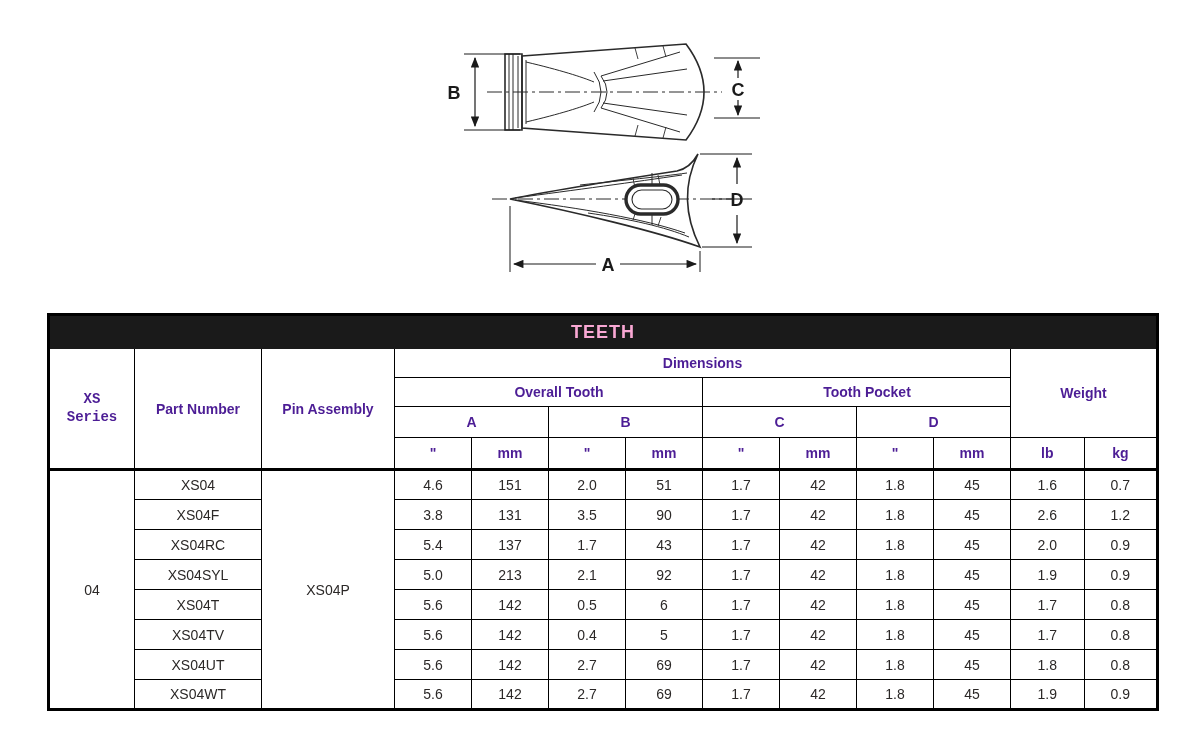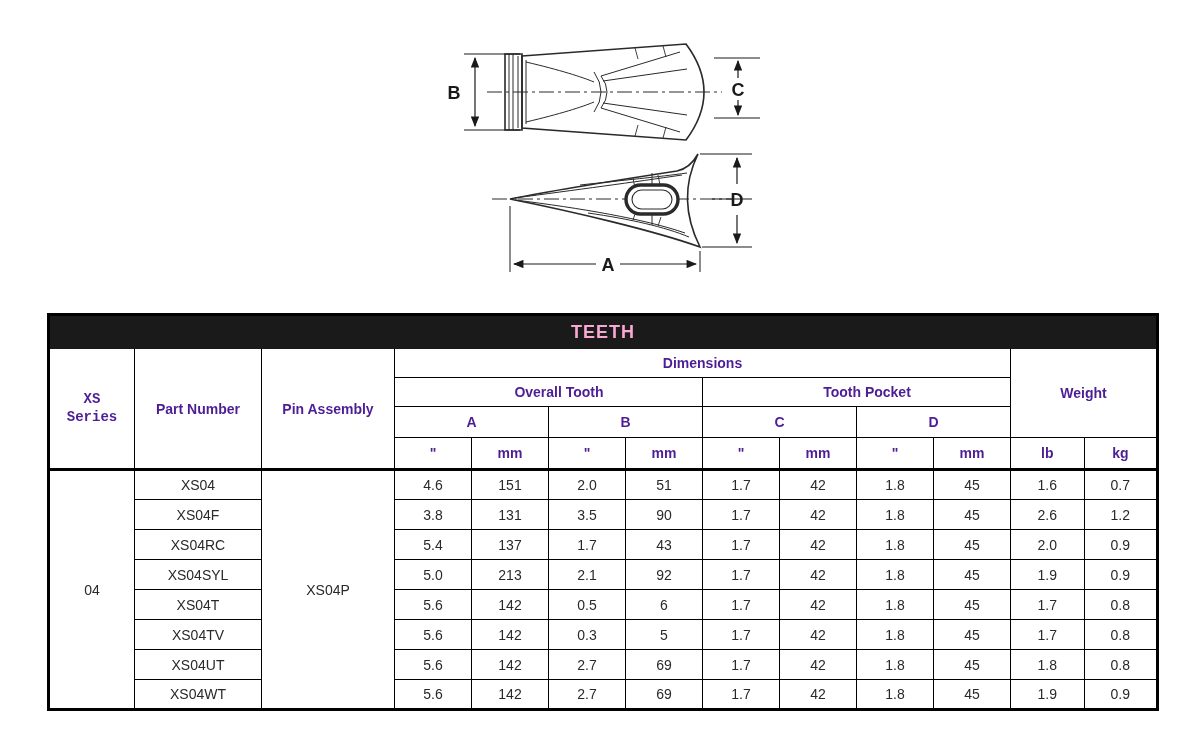--- a/index.html
+++ b/index.html
@@ -236,21 +236,21 @@
         <td>42</td>
         <td>1.8</td>
         <td>45</td>
         <td>1.7</td>
         <td>0.8</td>
       </tr>
       <tr>
         <td>XS04TV</td>
         <td>5.6</td>
         <td>142</td>
-        <td>0.3</td>
+        <td>0.4</td>
         <td>5</td>
         <td>1.7</td>
         <td>42</td>
         <td>1.8</td>
         <td>45</td>
         <td>1.7</td>
         <td>0.8</td>
       </tr>
       <tr>
         <td>XS04UT</td>

